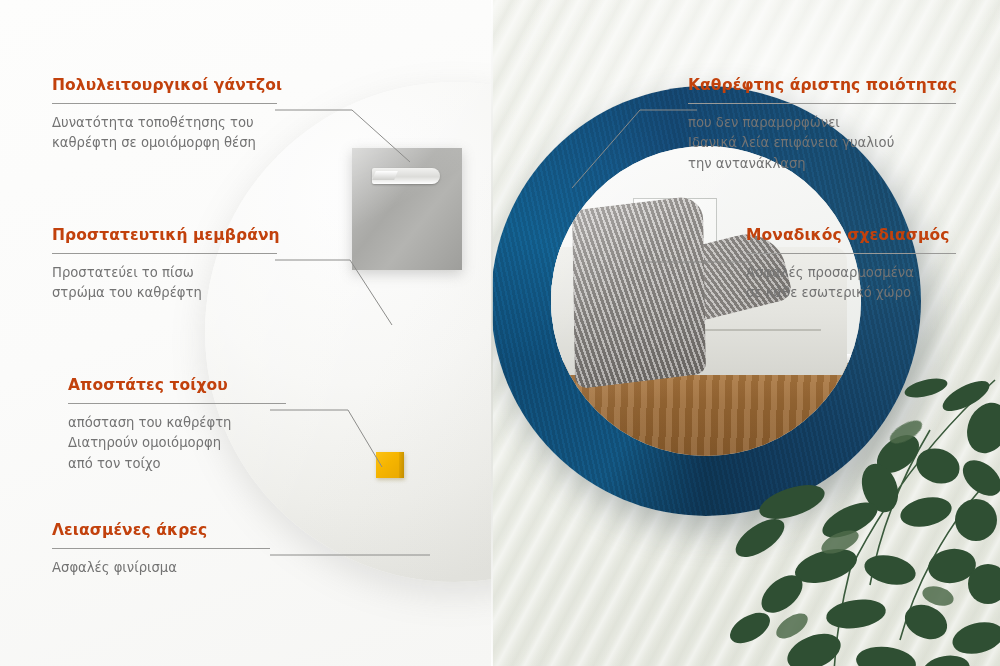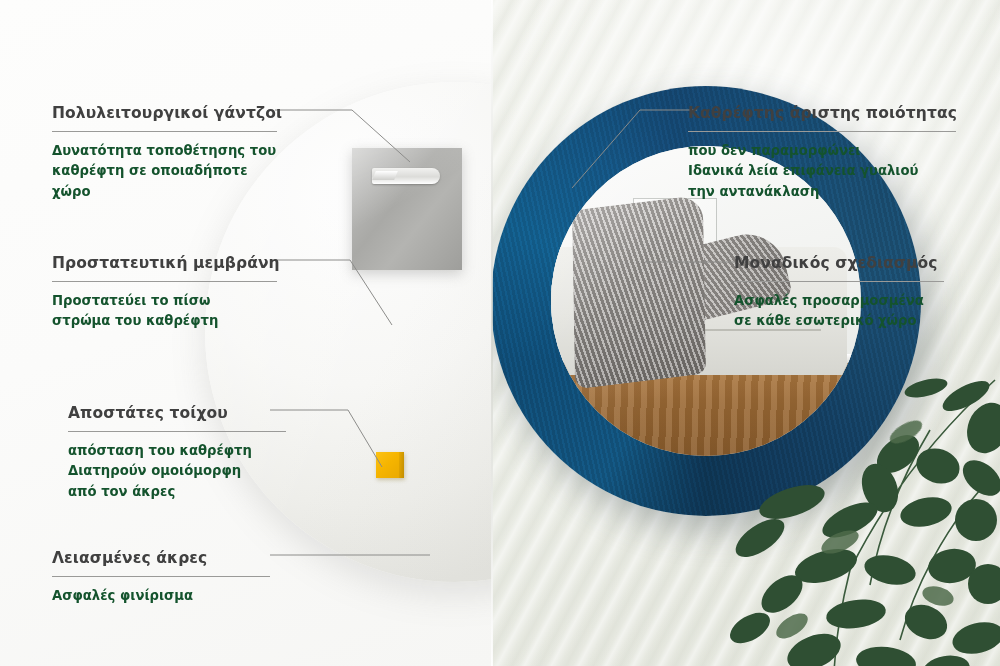--- a/index.html
+++ b/index.html
@@ -175,38 +175,38 @@
   .foliage svg{ width:100%; height:100%; display:block; }
 
   
   .callouts{ position:absolute; inset:0; width:1000px; height:666px; pointer-events:none; }
   .callouts svg{ width:1000px; height:666px; display:block; }
 
   .label{ position:absolute; }
   .label.left{ text-align:left; }
   .label.right{ text-align:left; }
   .label .title{
-    font-size:15.5px; font-weight:bold; color:#404040; letter-spacing:.1px;
-    white-space:nowrap; line-height:1.2;margin-top:28px;
+    font-size:15.5px; font-weight:bold; color:#c2410c; letter-spacing:.1px;
+    white-space:nowrap; line-height:1.2;
   }
   .label .rule{
     height:1px; background:#9a9a98; margin-top:8px; margin-bottom:9px;
   }
   .label .desc{
-    font-size:13.2px; color:#14532d; line-height:1.55; font-weight:700;
+    font-size:13.2px; color:#737373; line-height:1.55; font-weight:400;
   }
 
   
   #lbl-hooks   { left:52px;  top:76px;  width:225px; }
   #lbl-membrane{ left:52px;  top:226px; width:225px; }
   #lbl-spacers { left:68px;  top:376px; width:218px; }
   #lbl-edges   { left:52px;  top:521px; width:218px; }
   
   #lbl-quality { right:44px; top:76px;  width:268px; }
-  #lbl-design  { right:56px; top:226px; width:210px; }
+  #lbl-design  { right:44px; top:226px; width:210px; }
 </style>
 </head>
 <body>
 
 <div class="stage">
 
   <div class="bg-left"></div>
   <div class="bg-right"></div>
   <div class="bg-right-slats"></div>
   <div class="bg-right-glow"></div>
@@ -301,40 +301,40 @@
         <path d="M752 262 L645 262"></path>
       </g>
     </svg>
   </div>
 
   <div class="label left" id="lbl-hooks">
     <div class="title">Πολυλειτουργικοί γάντζοι</div>
     <div class="rule"></div>
     <div class="desc">
       <div>Δυνατότητα τοποθέτησης του</div>
-      <div>καθρέφτη σε οποιαδήποτε χώρο</div>
+      <div>καθρέφτη σε ομοιόμορφη θέση</div>
     </div>
   </div>
 
   <div class="label left" id="lbl-membrane">
     <div class="title">Προστατευτική μεμβράνη</div>
     <div class="rule"></div>
     <div class="desc">
       <div>Προστατεύει το πίσω</div>
       <div>στρώμα του καθρέφτη</div>
     </div>
   </div>
 
   <div class="label left" id="lbl-spacers">
     <div class="title">Αποστάτες τοίχου</div>
     <div class="rule"></div>
     <div class="desc">
       <div>απόσταση του καθρέφτη</div>
       <div>Διατηρούν ομοιόμορφη</div>
-      <div>από τον άκρες</div>
+      <div>από τον τοίχο</div>
     </div>
   </div>
 
   <div class="label left" id="lbl-edges">
     <div class="title">Λειασμένες άκρες</div>
     <div class="rule"></div>
     <div class="desc">
       <div>Ασφαλές φινίρισμα</div>
     </div>
   </div>

